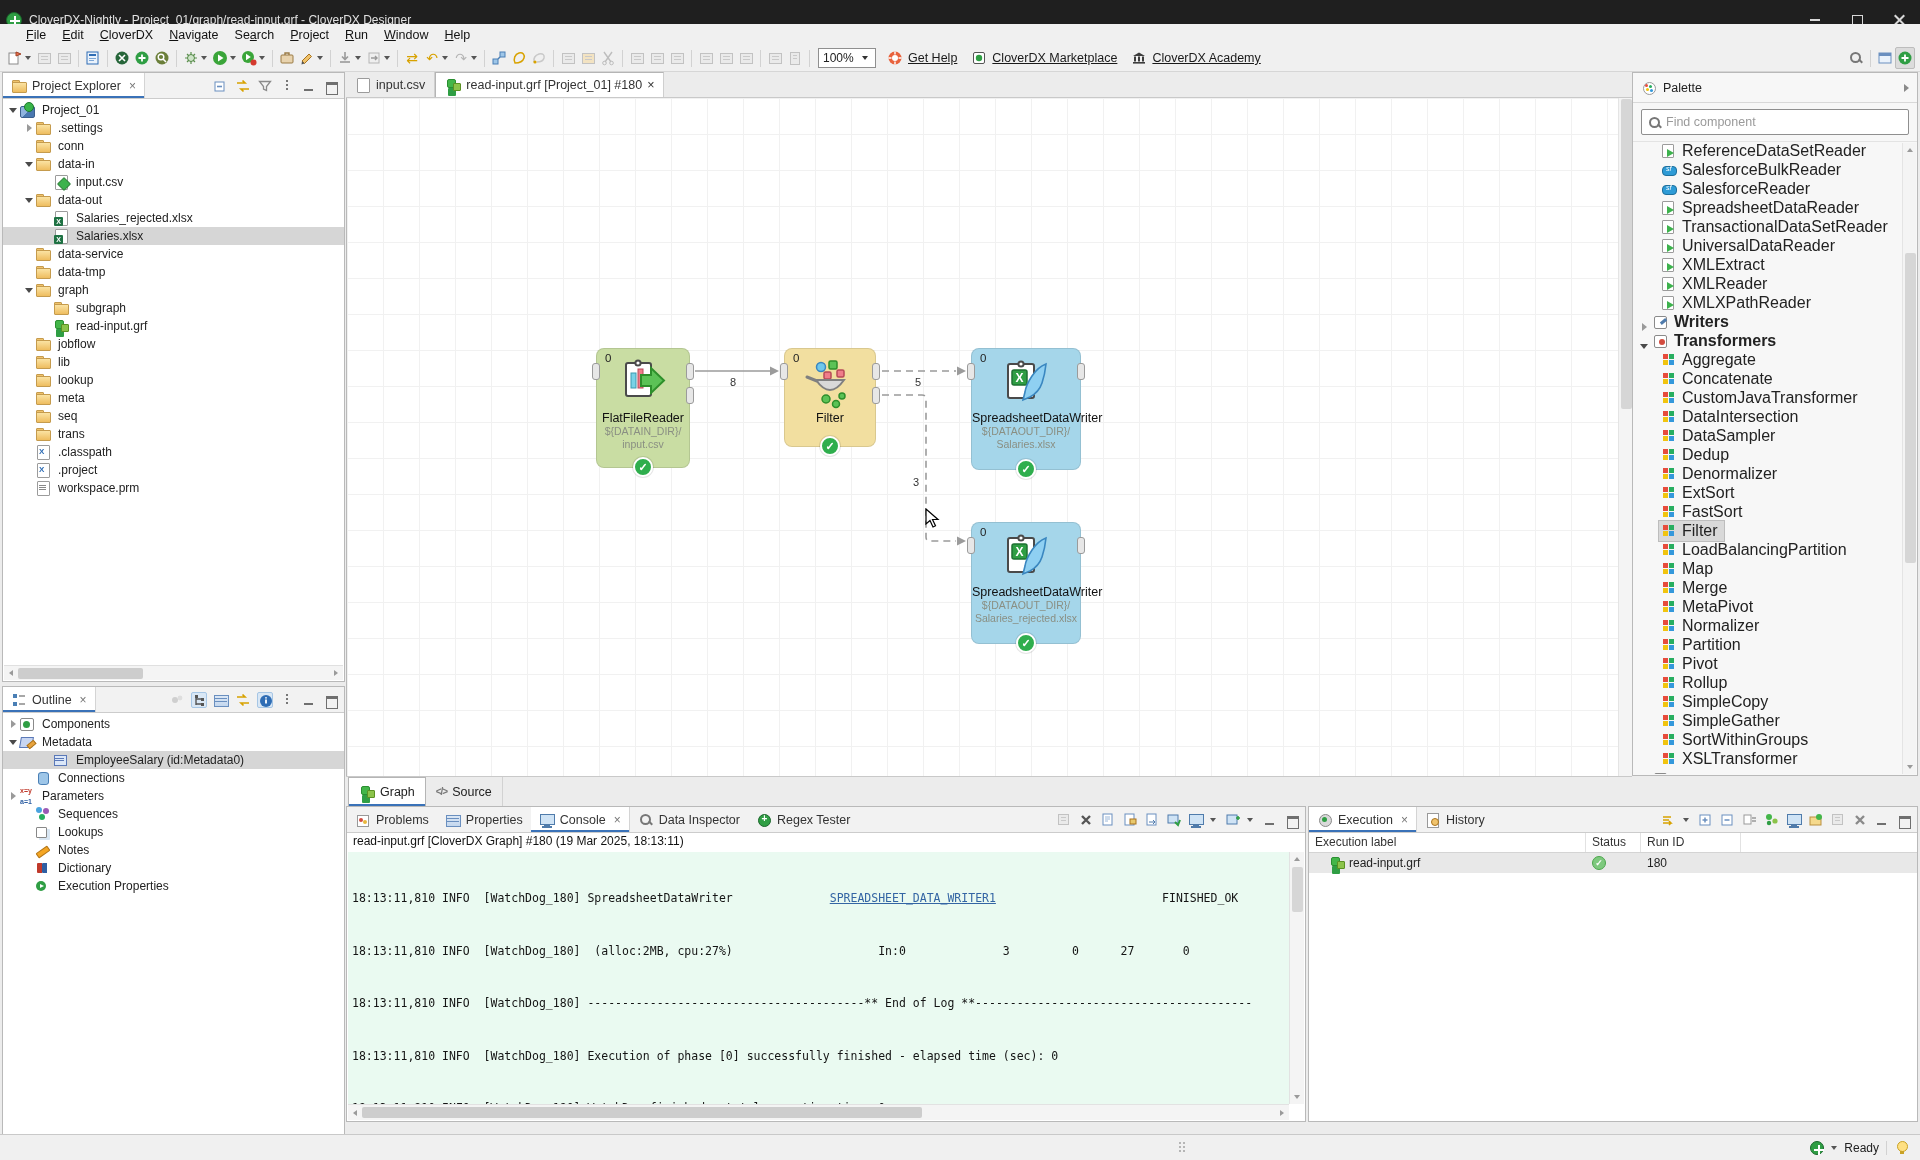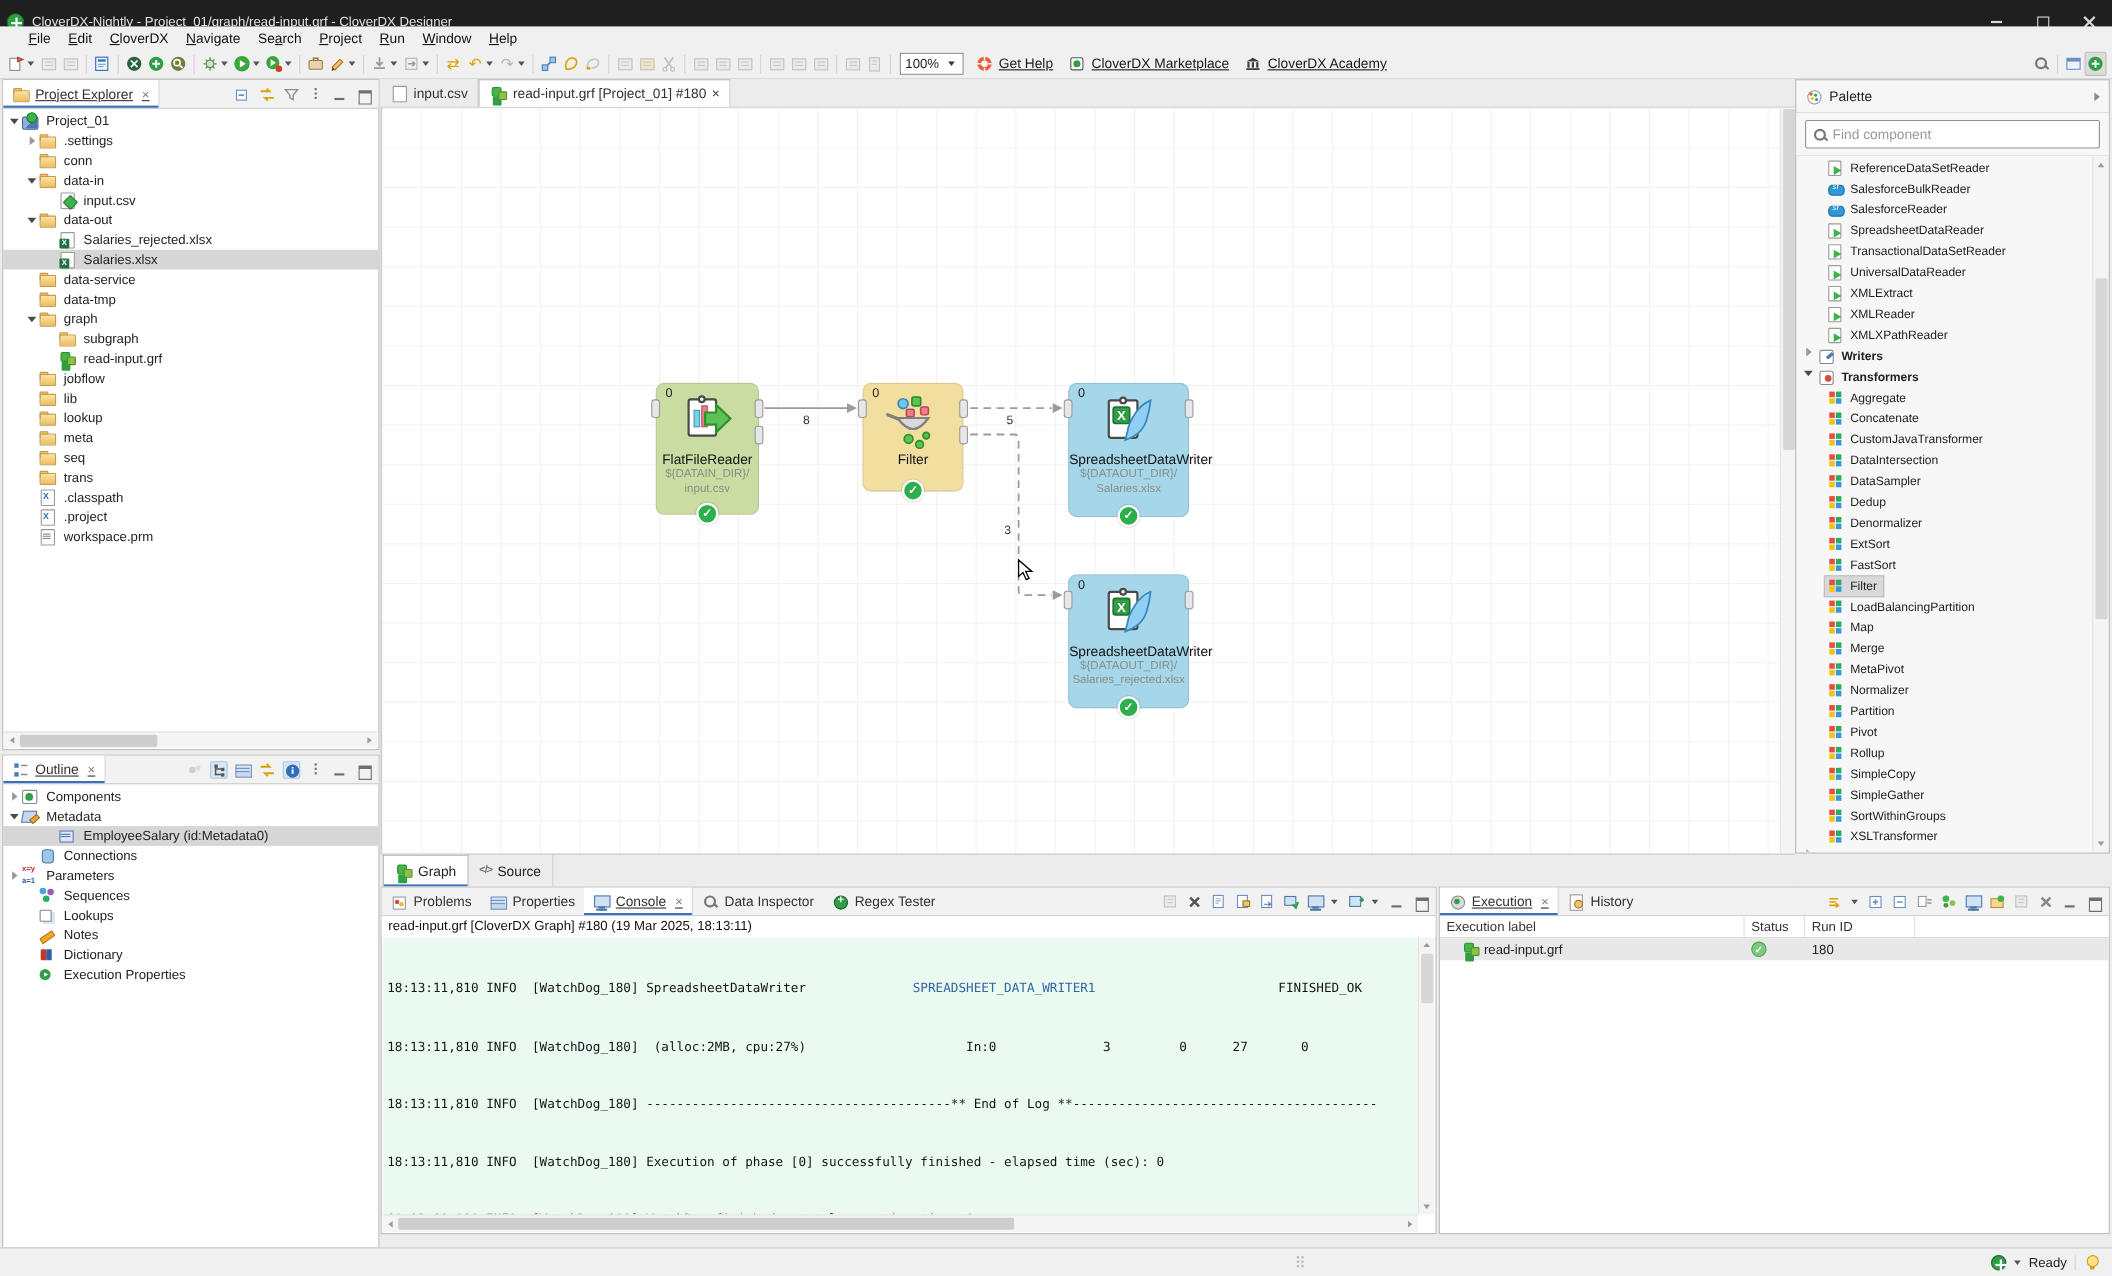--- a/index.html
+++ b/index.html
@@ -38,21 +38,21 @@
   .gray-sq { width:13px; height:11px; border:1px solid #c2c2c2; background:#eaeaea; position:relative; }
   .gray-sq::before { content:""; position:absolute; left:2px; top:2px; right:2px; height:1px; background:#c9c9c9; box-shadow:0 3px 0 #c9c9c9; }
   .u-arrow { font-size:14px; line-height:14px; }
   .persp-active { background:#dcdcdc; border:1px solid #bdbdbd; border-radius:2px; }
   
   .svg16 { width:16px; height:16px; display:block; }
   
   .panel { position:absolute; background:#fff; border:1px solid #b9b9b9; }
   .phead { height:26px; background:#f2f2f2; border-bottom:1px solid #cccccc; display:flex; align-items:stretch; }
   .ptab { display:flex; align-items:center; gap:5px; padding:0 8px; font-size:12.5px; color:#333; position:relative; }
-  .ptab.active { background:#fff; border-right:1px solid #d4d4d4;text-decoration:underline; }
+  .ptab.active { background:#fff; border-right:1px solid #d4d4d4; }
   .ptab.active::after { content:""; position:absolute; left:0; right:0; bottom:0; height:2px; background:#3a72b8; }
   .ptab .tclose { color:#777; font-size:12px; margin-left:3px; }
   .phead-tools { margin-left:auto; display:flex; align-items:center; gap:6px; padding-right:5px; color:#888; }
   .hico { width:16px; height:16px; position:relative; display:inline-block; }
   .hsel { background:#d9e7f5; border:1px solid #a6c6e5; border-radius:2px; }
   .mini::before { content:""; position:absolute; left:3px; top:11px; width:9px; height:2px; background:#6f6f6f; }
   .maxi::before { content:""; position:absolute; left:3px; top:4px; width:10px; height:9px; border:1.5px solid #6f6f6f; border-top-width:3px; }
   .vdots::before { content:""; position:absolute; left:7px; top:2px; width:2px; height:2px; background:#777; box-shadow:0 4px 0 #777, 0 8px 0 #777; }
   
   .tree { padding-top:2px; font-size:12px; }
@@ -147,40 +147,40 @@
   #palette { left:1632px; top:72px; width:286px; height:704px; background:#f7f7f7; }
   .pal-title { height:30px; display:flex; align-items:center; gap:6px; padding:0 8px; border-bottom:1px solid #d8d8d8; font-size:12.5px; }
   .pal-collapse { margin-left:auto; width:0; height:0; border-top:4.5px solid transparent; border-bottom:4.5px solid transparent; border-left:5px solid #8a8a8a; }
   .ic-palette::before { content:""; position:absolute; left:2px; top:2px; width:11px; height:11px; background:#fff; border:1px solid #999; border-radius:50%; }
   .ic-palette::after { content:""; position:absolute; left:4px; top:4px; width:3px; height:3px; border-radius:50%; background:#e74c3c; box-shadow:4px 1px 0 #27ae60, 1px 4px 0 #f1c40f, 5px 5px 0 #3498db; }
   .pal-searchwrap { padding:6px 8px 6px; border-bottom:1px solid #e3e3e3; background:#f7f7f7; position:relative; }
   .pal-search { width:100%; height:26px; border:1px solid #8f8f8f; border-radius:2px; padding:0 6px 0 24px; font-size:12.5px; font-family:"Liberation Sans",sans-serif; color:#333; background:#fff; }
   .pal-search::placeholder { color:#9a9a9a; }
   .pal-mag { position:absolute; left:14px; top:12px; }
   .pal-list { position:absolute; left:1px; right:15px; top:70px; bottom:1px; overflow:hidden; background:#f7f7f7; }
-  .prow { height:19px; display:flex; align-items:flex-start; padding-left:24px; white-space:nowrap; font-size:11px; }
+  .prow { height:19px; display:flex; align-items:flex-end; padding-left:24px; white-space:nowrap; font-size:16px; }
   .prow.cat { padding-left:4px;font-weight:bold; }
   .pin { display:flex; align-items:center; padding:1px 6px 1px 2px; border:1px solid transparent; }
   .prow.sel .pin { background:#d9d9d9; border-color:#bdbdbd; }
   .pal-vscroll { position:absolute; right:1px; top:70px; bottom:1px; width:14px; background:#f4f4f4; border-left:1px solid #e4e4e4; }
   
   .pi { display:inline-block; width:16px; height:16px; margin-right:5px; position:relative; flex:none; }
   .pi-reader::before { content:""; position:absolute; left:1px; top:1px; width:10px; height:12px; background:#fff; border:1px solid #9b9b9b; border-radius:1px; }
   .pi-reader::after { content:""; position:absolute; right:-1px; bottom:2px; border:4px solid transparent; border-left:7px solid #3db24d; }
   .pi-cloud::before { content:""; position:absolute; left:1px; top:4px; width:13px; height:8px; background:#2e9bd6; border-radius:4px; border:1px solid #1e6f9c; }
   .pi-cloud::after { content:"sf"; position:absolute; left:5px; top:3px; font-size:7px; color:#fff; font-style:italic; }
   .pi-cat::before { content:""; position:absolute; left:1px; top:2px; width:11px; height:11px; background:#fff; border:1px solid #8a8a8a; border-radius:2px; }
   .pi-cat.w::after { content:""; position:absolute; left:7px; top:6px; width:7px; height:3px; background:#4f7bab; transform:rotate(-40deg); }
   .pi-cat.t::after { content:""; position:absolute; left:6px; top:6px; width:6px; height:6px; background:#d24b3e; border-radius:50%; }
   .pi-trans::before { content:""; position:absolute; left:2px; top:2px; width:5px; height:5px; background:#e74c3c; box-shadow:6px 0 0 #27ae60, 0 6px 0 #f1c40f, 6px 6px 0 #3498db; }
   
   #console-panel { left:346px; top:806px; width:960px; height:316px; }
   .con-title { height:18px; padding:1px 6px; font-size:12px; color:#111; background:#fff; white-space:pre; }
   .con-log { position:absolute; left:1px; right:16px; top:45px; bottom:17px; background:#eafaf1; white-space:pre; font-family:"DejaVu Sans Mono", monospace; font-size:11.5px; line-height:17.5px; color:#141414; padding:3px 0 0 4px; overflow:hidden; }
-  .clink { color:#3465a4; }
+  .clink { color:#3465a4; text-decoration:underline; }
   .con-vscroll { position:absolute; right:1px; top:45px; bottom:17px; width:15px; background:#f4f4f4; border-left:1px solid #e2e2e2; }
   .con-hscroll { position:absolute; left:1px; right:16px; bottom:1px; height:16px; background:#f4f4f4; border-top:1px solid #e2e2e2; display:flex; align-items:center; }
   
   #execution-panel { left:1308px; top:806px; width:610px; height:316px; }
   .exec-cols { height:20px; display:flex; border-bottom:1px solid #d4d4d4; background:#fff; font-size:12px; color:#333; }
   .exec-cols > div { padding:2px 6px; border-right:1px solid #e2e2e2; }
   .exec-row { height:20px; display:flex; align-items:center; background:#e8e8e8; font-size:12px; }
   .exec-c1 { width:277px; display:flex; align-items:center; padding-left:20px; }
   .exec-c2 { width:55px; display:flex; align-items:center; padding-left:6px; }
   .exec-c3 { width:100px; padding-left:6px; }

